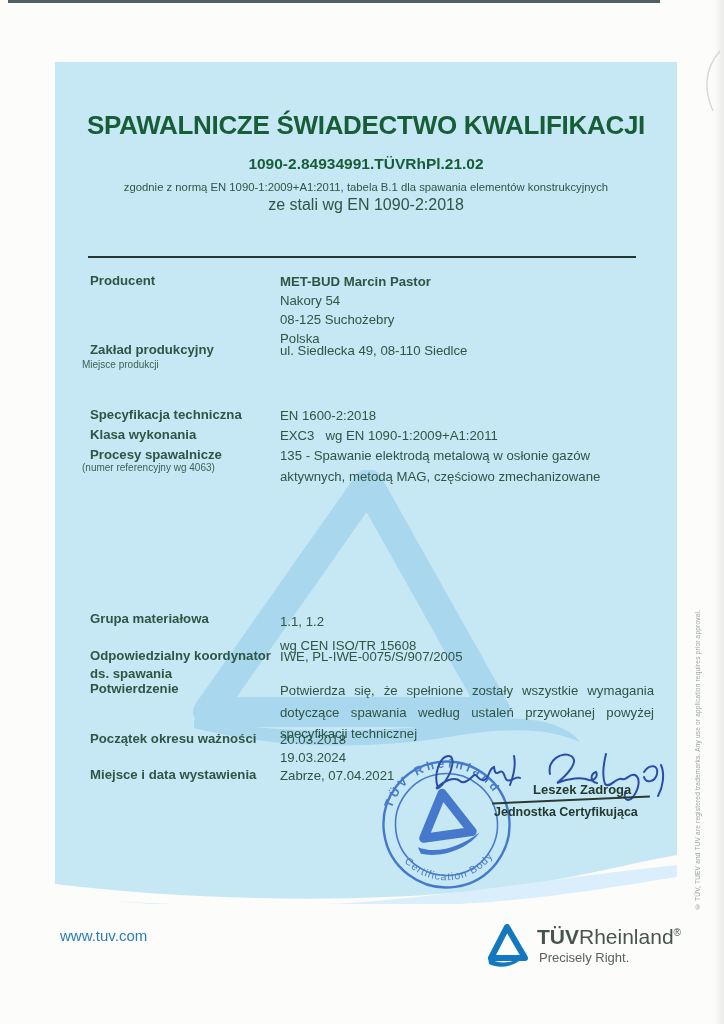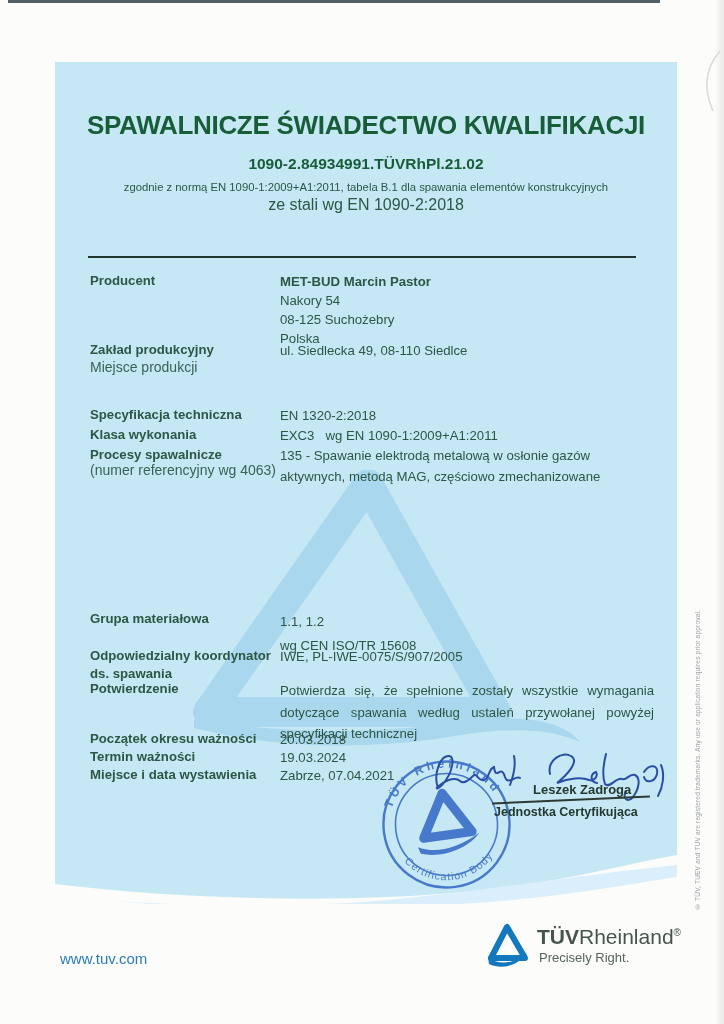--- a/index.html
+++ b/index.html
@@ -18,34 +18,34 @@
   .certnum{position:absolute;left:55px;top:155px;width:622px;text-align:center;
     font-size:15.5px;font-weight:700;color:#175d38;}
   .sub1{position:absolute;left:55px;top:181px;width:622px;text-align:center;
     font-size:11.3px;color:#2e5645;}
   .sub2{position:absolute;left:55px;top:196px;width:622px;text-align:center;
     font-size:16px;color:#2e5645;}
   .rule{position:absolute;left:88px;top:256px;width:548px;height:2px;background:#22362f;}
 
   .lbl{position:absolute;left:90px;width:188px;font-size:13.2px;font-weight:700;
     color:#2e5645;line-height:18px;white-space:pre-line;}
-  .sub{position:absolute;left:90px;width:188px;font-size:14px;color:#3a6252;}
+  .sub{position:absolute;left:82px;width:188px;font-size:10px;color:#3a6252;}
   .val{position:absolute;left:280px;width:384px;font-size:13.2px;color:#2e5645;
     line-height:19px;white-space:pre-wrap;}
   .val .b{font-weight:700;}
   .just{text-align:justify;width:374px;line-height:21.5px;}
 
   .sig-svg{position:absolute;left:430px;top:744px;}
   .stamp{position:absolute;left:379px;top:757px;opacity:.92;}
   .printed-name{position:absolute;left:533px;top:782px;font-size:13px;font-weight:700;color:#23392f;}
   .sig-line{position:absolute;left:492px;top:799px;width:158px;height:2px;background:#2c3a33;
     transform:rotate(-2.5deg);}
   .sig-role{position:absolute;left:494px;top:805px;font-size:12.5px;font-weight:700;color:#23392f;}
 
-  .website{position:absolute;left:60px;top:927px;font-size:15px;color:#2b7cb9;margin-top:23px;}
+  .website{position:absolute;left:60px;top:927px;font-size:15px;color:#2b7cb9;}
   .logo-icon{position:absolute;left:483px;top:921px;}
   .brand{position:absolute;left:537px;top:925px;font-size:21px;color:#47544d;}
   .brand .bb{font-weight:700;}
   .brand sup{font-size:10px;}
   .tagline{position:absolute;left:539px;top:950px;font-size:13px;color:#57645c;}
 
   .side-note{position:absolute;left:694px;top:570px;height:340px;
     writing-mode:vertical-rl;transform:rotate(180deg);
     font-size:6.5px;letter-spacing:.2px;color:#99a3a7;}
   .curl{position:absolute;left:698px;top:50px;}
@@ -85,21 +85,21 @@
     <div class="val" style="top:272px"><span class="b">MET-BUD Marcin Pastor</span>
 <span>Nakory 54
 08-125 Suchożebry
 Polska</span></div>
 
     <div class="lbl" style="top:341px">Zakład produkcyjny</div>
     <div class="sub" style="top:359px">Miejsce produkcji</div>
     <div class="val" style="top:341px">ul. Siedlecka 49, 08-110 Siedlce</div>
 
     <div class="lbl" style="top:406px">Specyfikacja techniczna</div>
-    <div class="val" style="top:406px">EN 1320-2:2018</div>
+    <div class="val" style="top:406px">EN 1600-2:2018</div>
 
     <div class="lbl" style="top:426px">Klasa wykonania</div>
     <div class="val" style="top:426px">EXC3   wg EN 1090-1:2009+A1:2011</div>
 
     <div class="lbl" style="top:446px">Procesy spawalnicze</div>
     <div class="sub" style="top:462px">(numer referencyjny wg 4063)</div>
     <div class="val" style="top:446px;line-height:20.5px">135 - Spawanie elektrodą metalową w osłonie gazów
 aktywnych, metodą MAG, częściowo zmechanizowane</div>
 
     <div class="lbl" style="top:610px">Grupa materiałowa</div>
@@ -109,21 +109,20 @@
     <div class="lbl" style="top:647px">Odpowiedzialny koordynator
 ds. spawania</div>
     <div class="val" style="top:647px">IWE, PL-IWE-0075/S/907/2005</div>
 
     <div class="lbl" style="top:680px">Potwierdzenie</div>
     <div class="val just" style="top:680px">Potwierdza się, że spełnione zostały wszystkie wymagania dotyczące spawania według ustaleń przywołanej powyżej specyfikacji technicznej</div>
 
     <div class="lbl" style="top:730px">Początek okresu ważności</div>
     <div class="val" style="top:730px">20.03.2018</div>
 
-    <div class="lbl" style="top:748px">Termin ważności</div>
     <div class="val" style="top:748px">19.03.2024</div>
 
     <div class="lbl" style="top:766px">Miejsce i data wystawienia</div>
     <div class="val" style="top:766px">Zabrze, 07.04.2021</div>
 
     <svg class="stamp" width="135" height="135" viewBox="0 0 135 135">
       <g transform="rotate(-8 67.5 67.5)">
         <circle cx="67.5" cy="67.5" r="63" fill="none" stroke="#3c70c8" stroke-width="2.4"></circle>
         <circle cx="67.5" cy="67.5" r="51" fill="none" stroke="#3c70c8" stroke-width="1.6"></circle>
         <defs>

